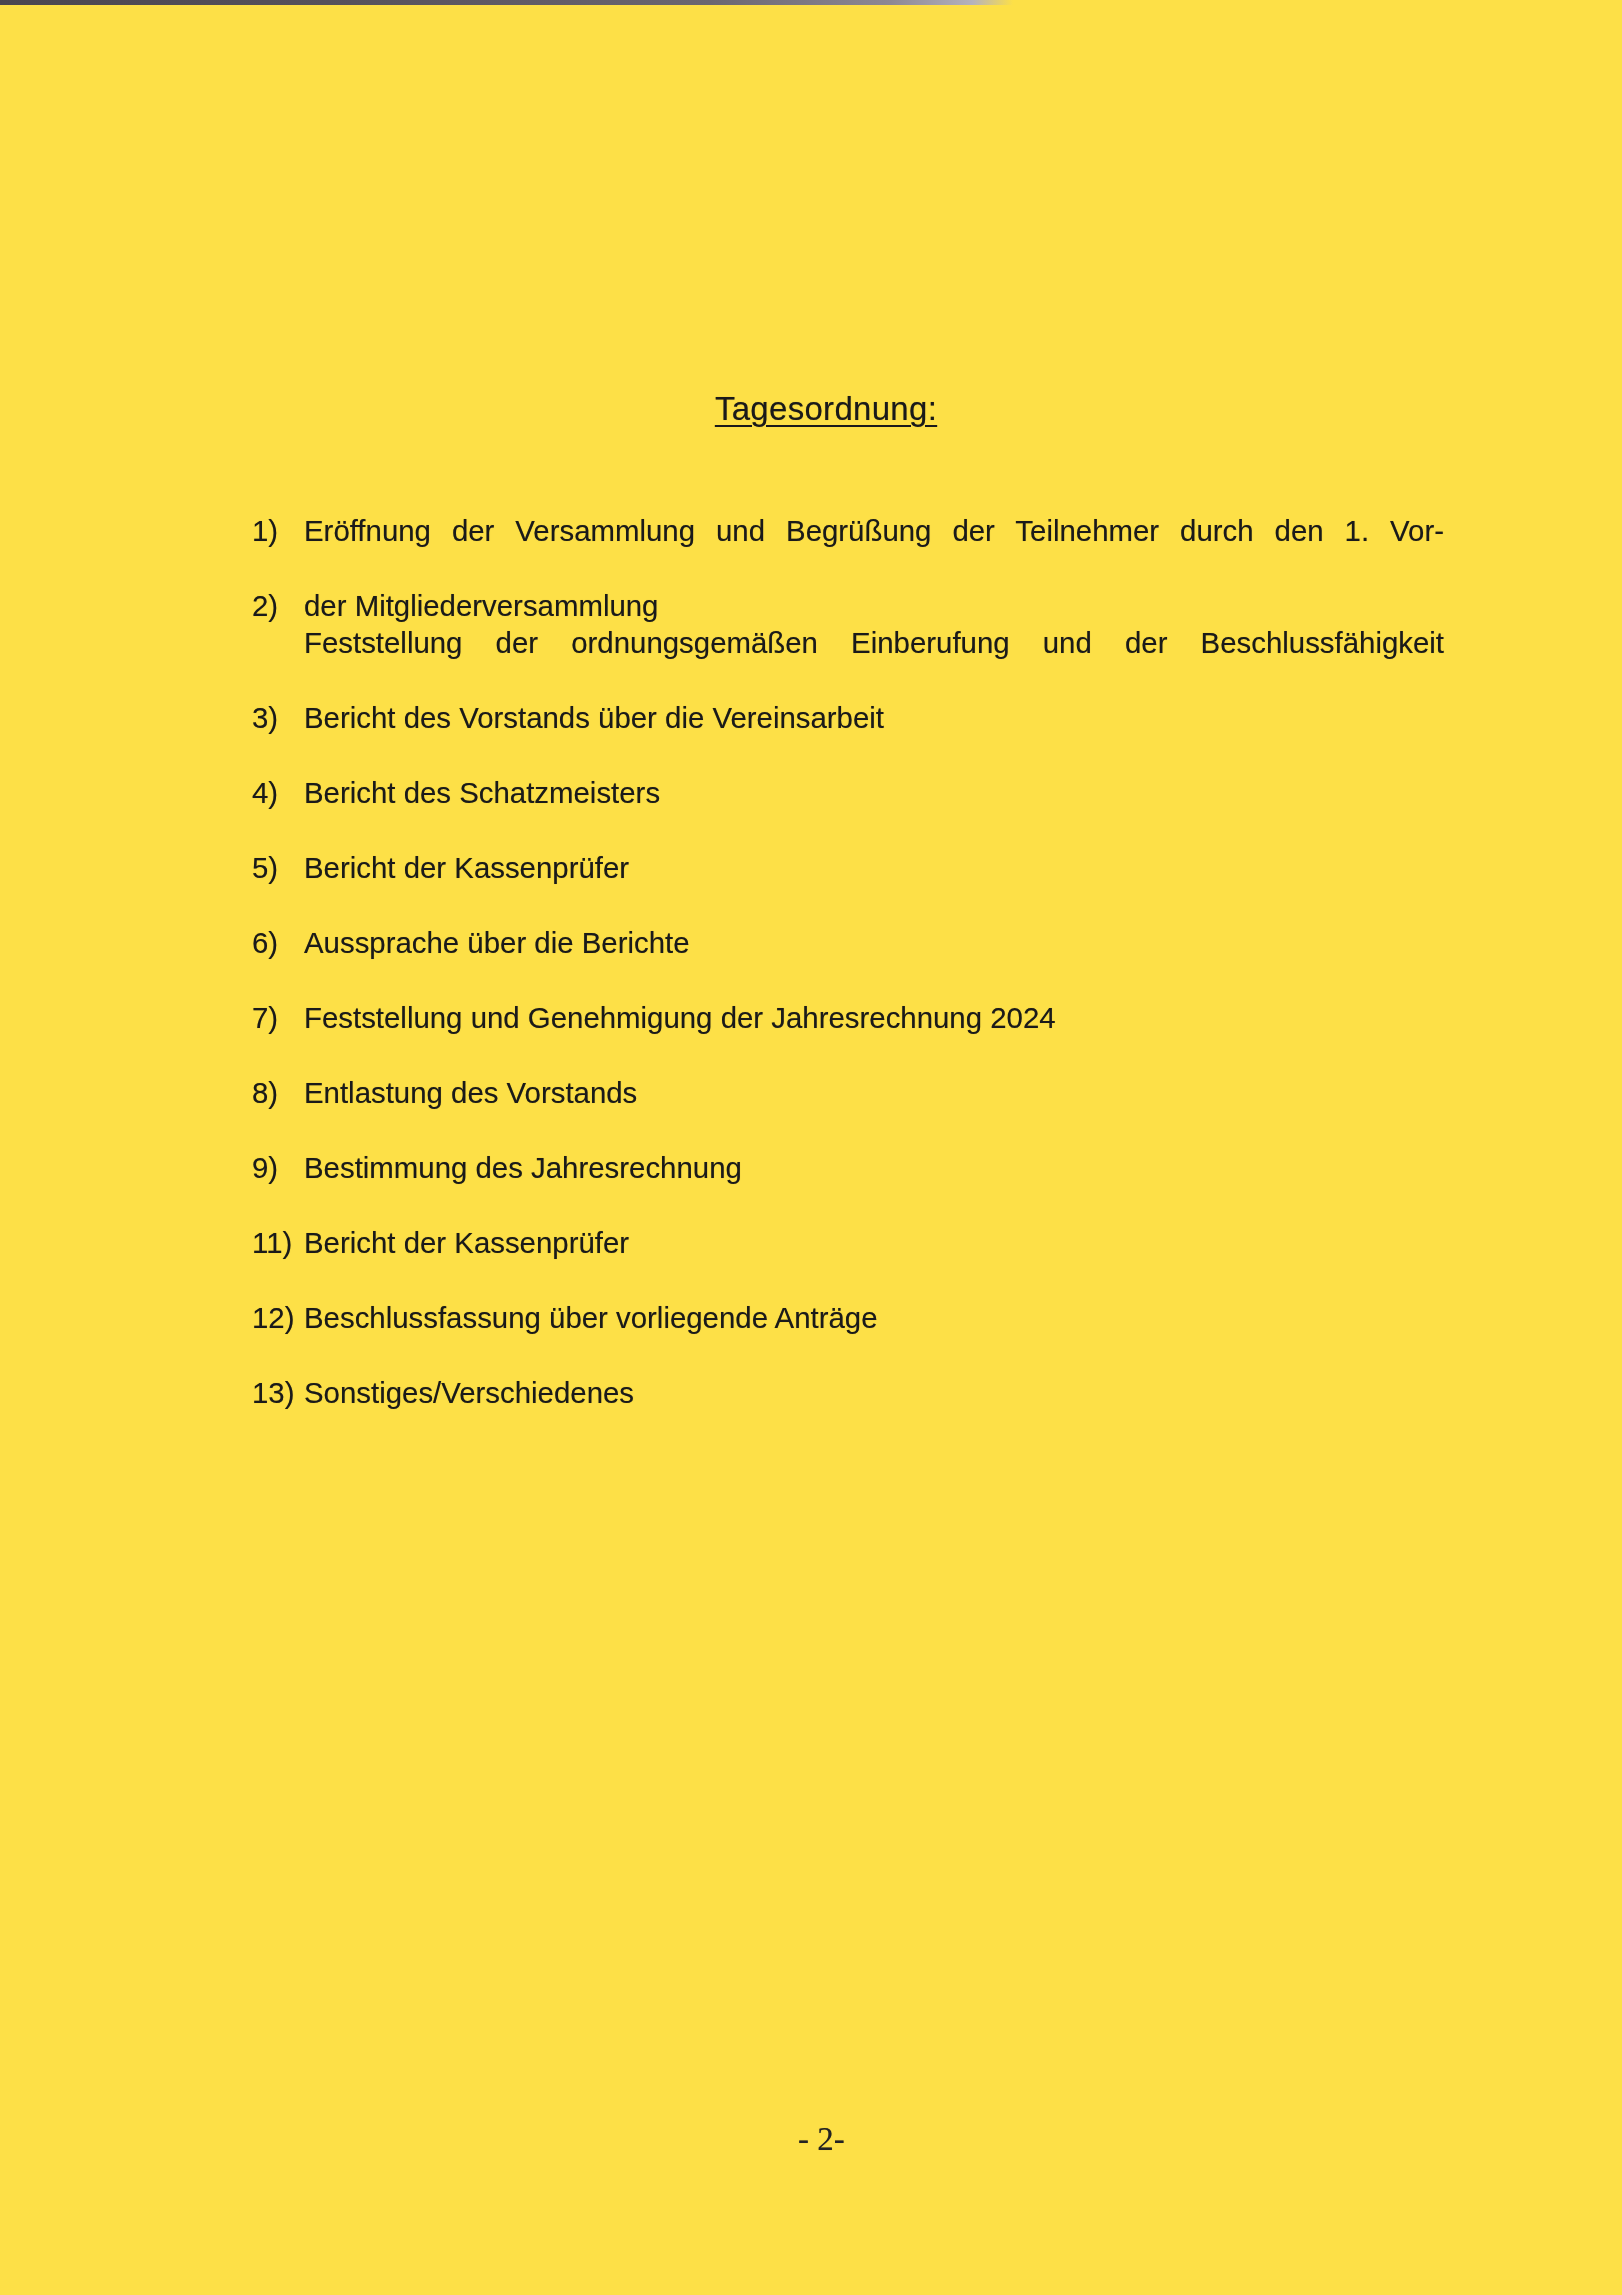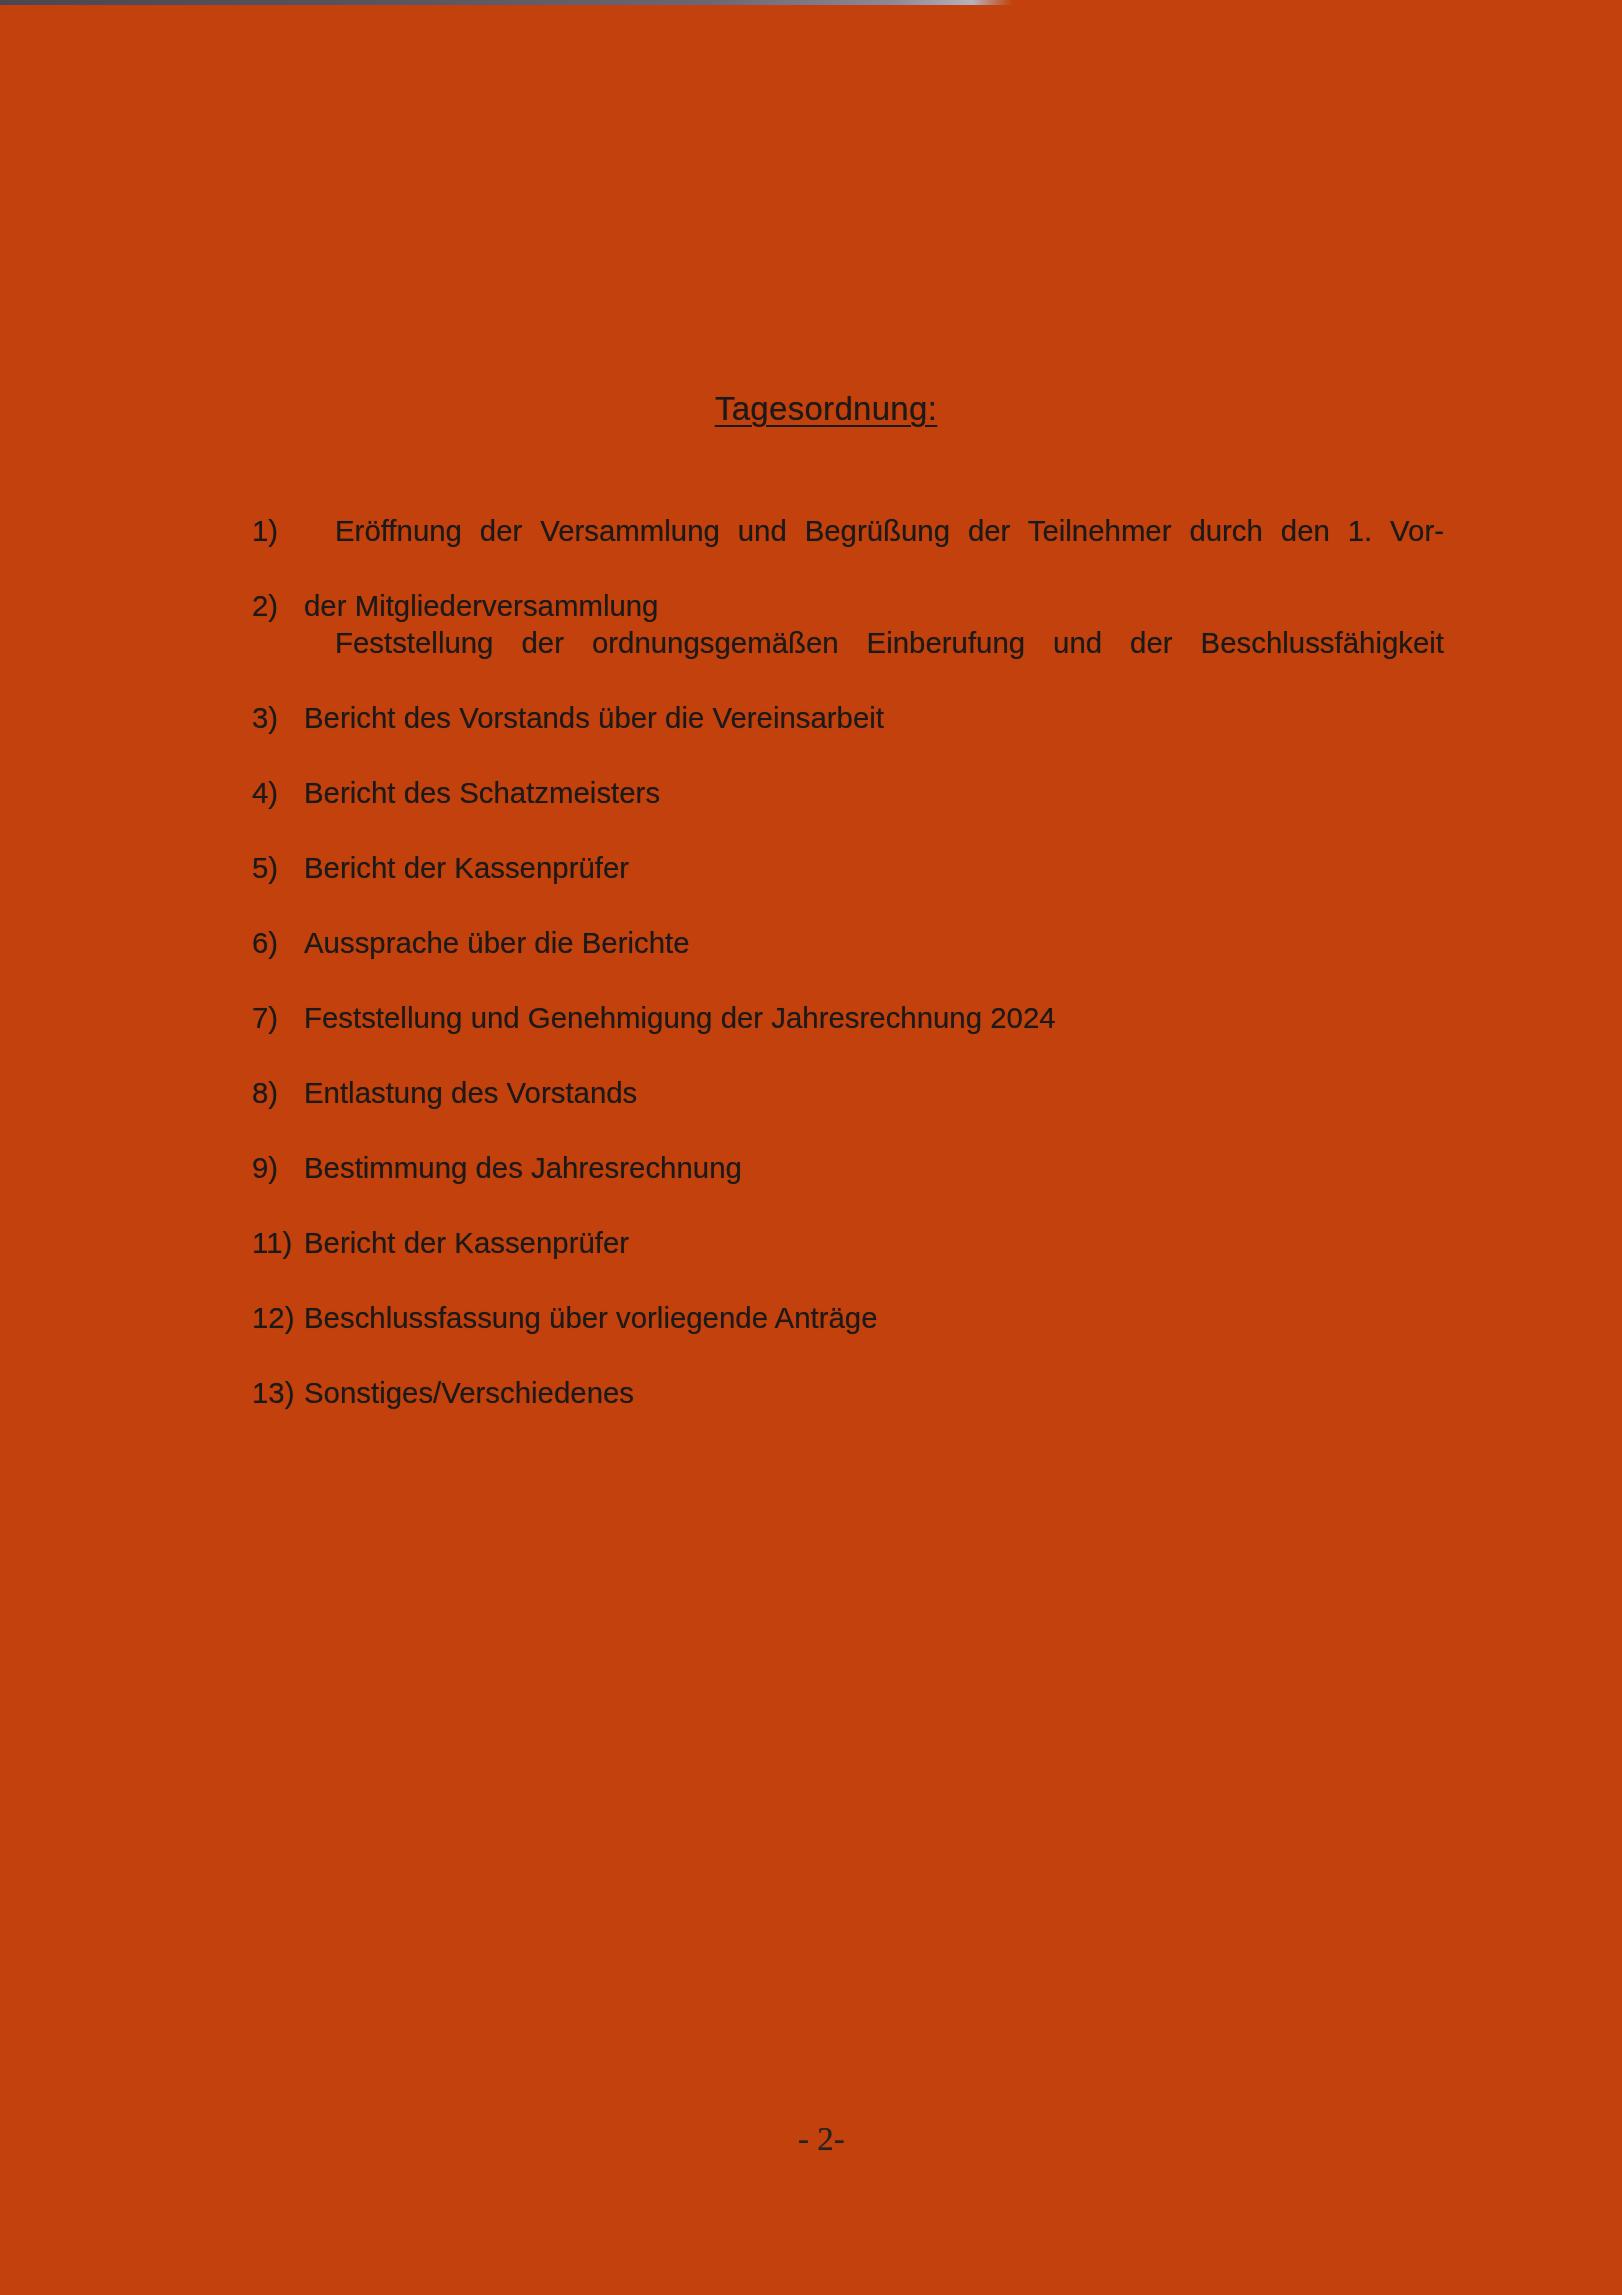--- a/index.html
+++ b/index.html
@@ -4,21 +4,21 @@
 <style>
   html, body {
     margin: 0;
     padding: 0;
     background: #e8e8e8;
   }
   .page {
     position: relative;
     width: 1623px;
     height: 2295px;
-    background: #c2410c;
+    background: #fde047;
     overflow: hidden;
     font-family: "Liberation Sans", sans-serif;
     color: #1a1a1a;
   }
   
   .scan-line {
     position: absolute;
     top: 0;
     left: 0;
     width: 1013px;
@@ -64,21 +64,20 @@
   .item .text {
     flex: 1 1 auto;
     min-width: 0;
   }
   .item .line {
     text-align: left;
   }
   .item .line.justify {
     text-align: justify;
     text-align-last: justify;
-    margin-left: 31px;
   }
   .page-number {
     position: absolute;
     top: 2120px;
     left: 0;
     width: 100%;
     text-align: center;
     text-indent: 19.6px;
     font-family: "Liberation Serif", serif;
     font-size: 33px;

